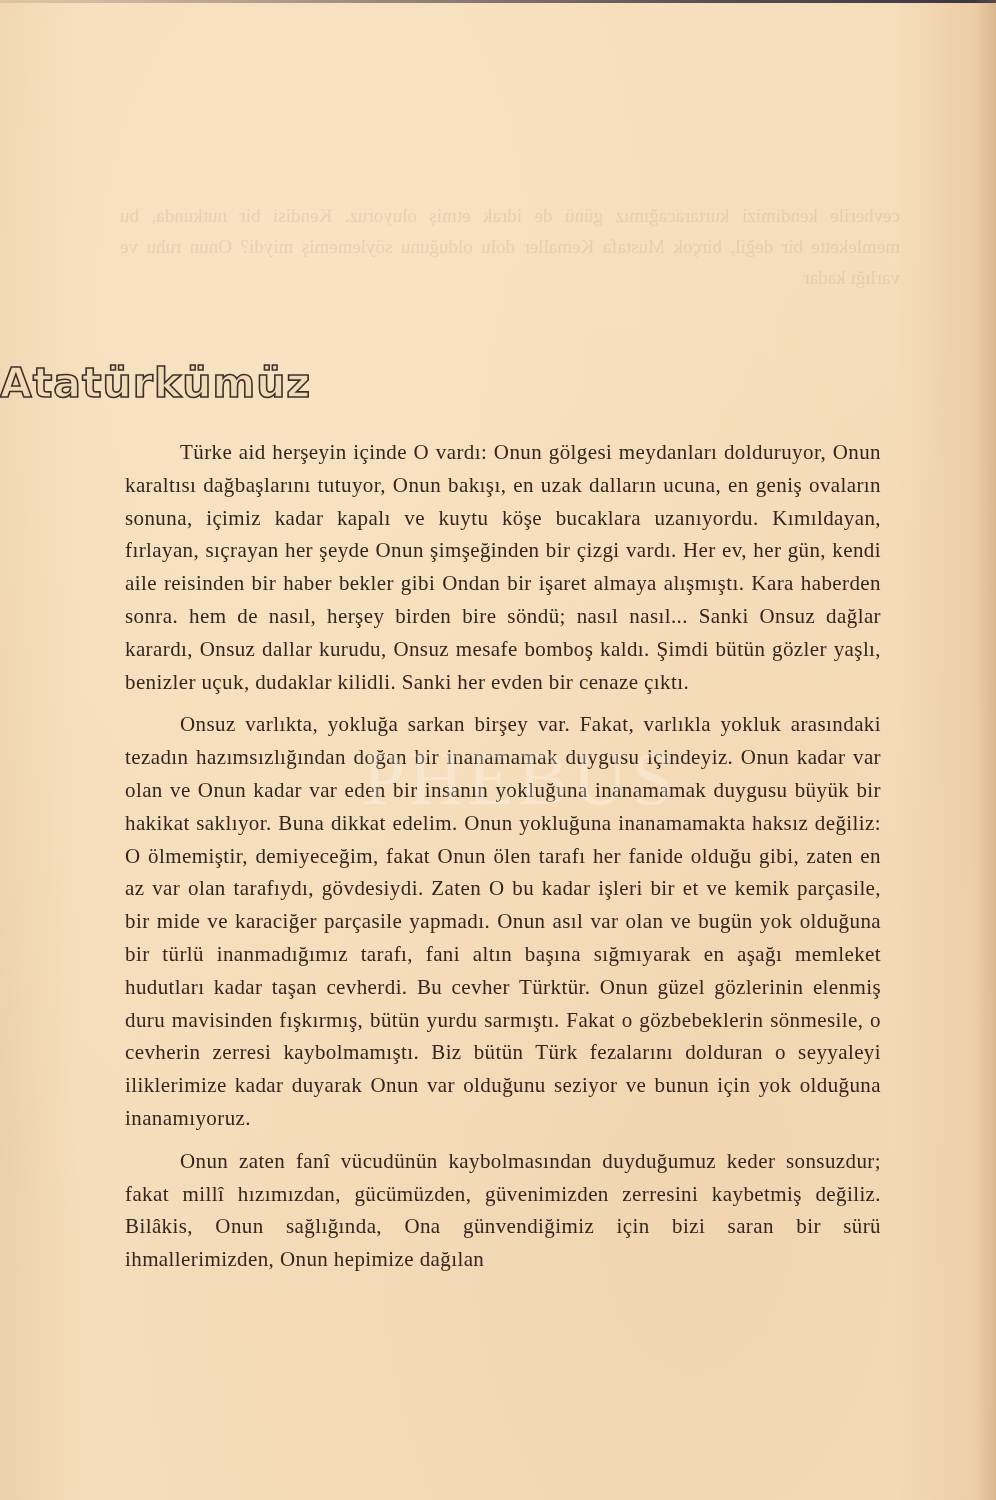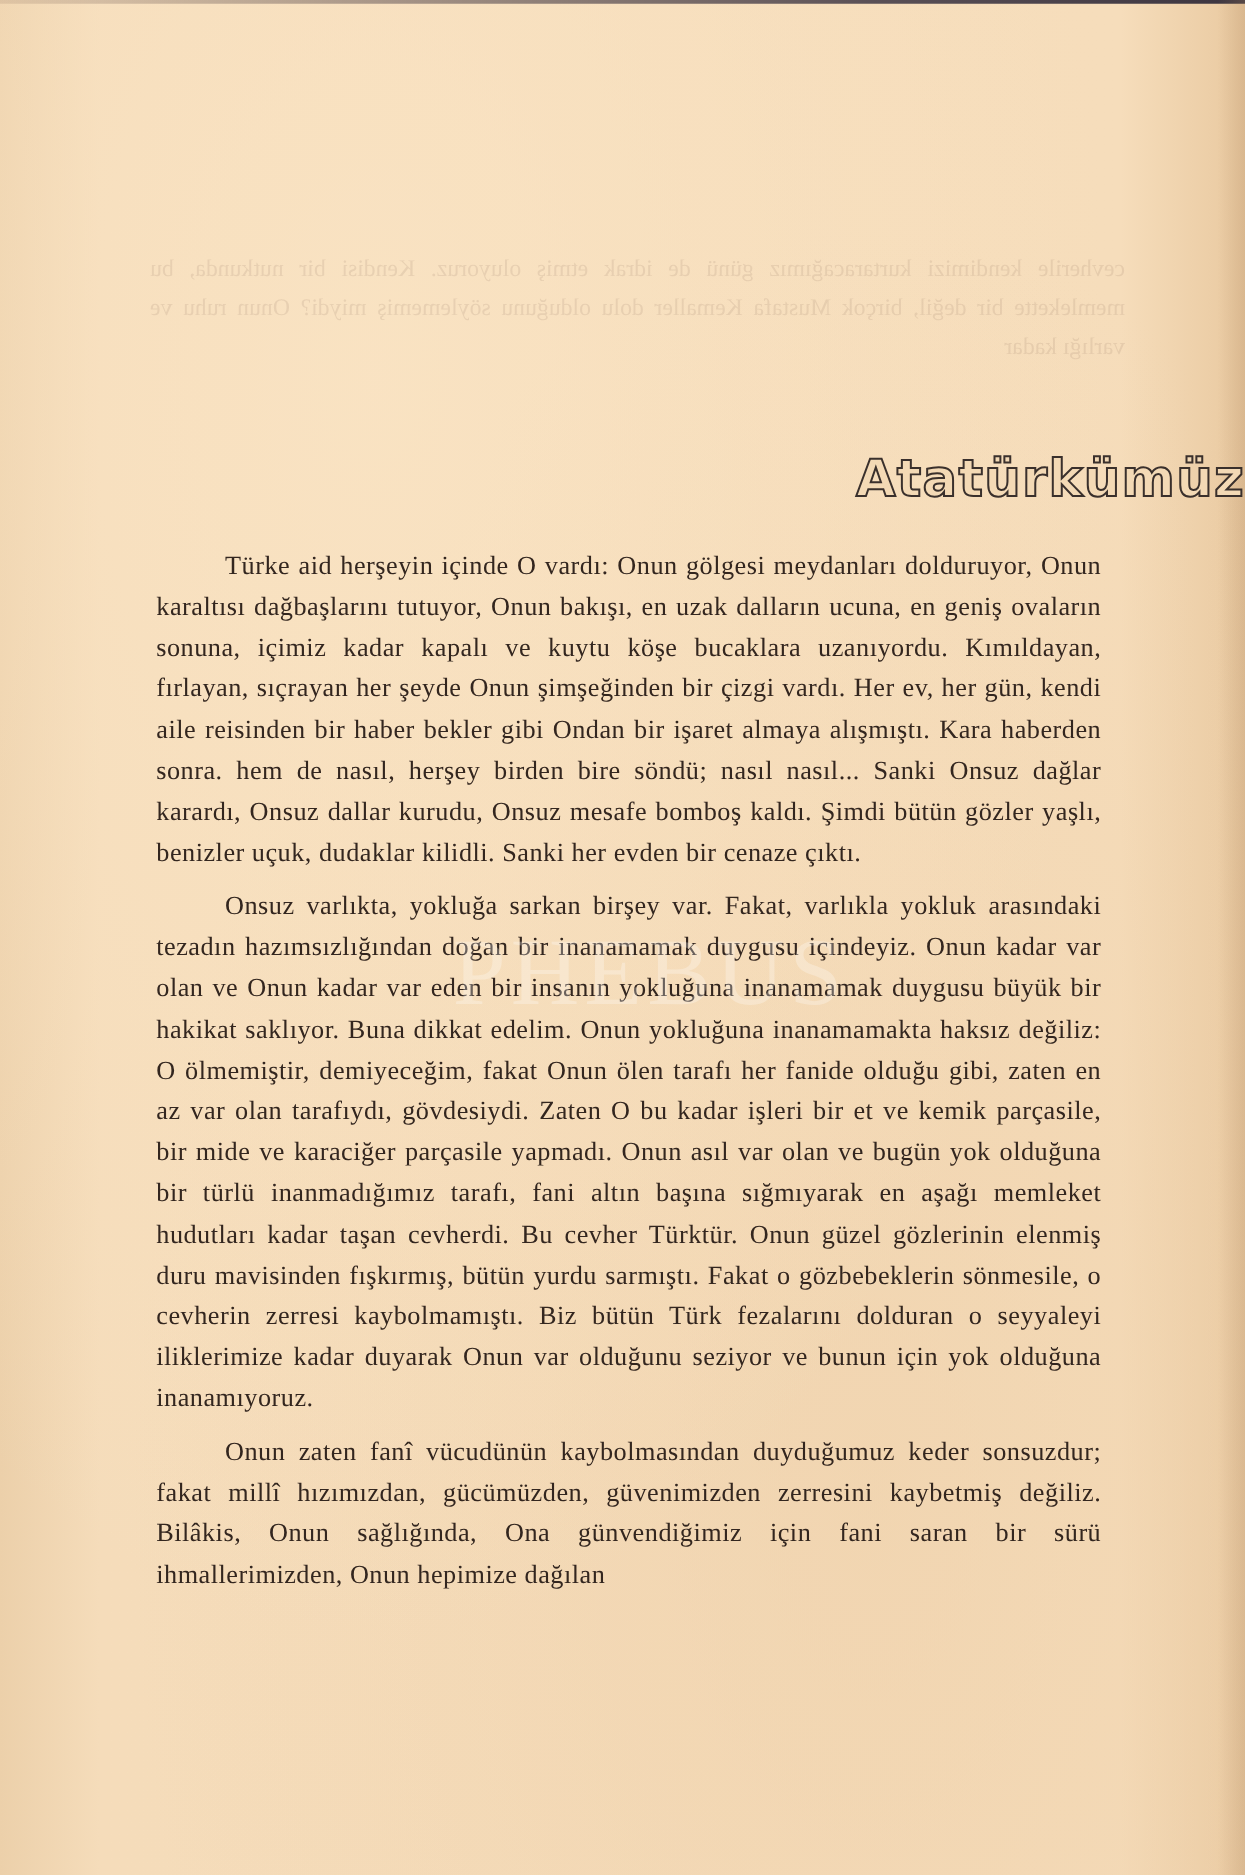--- a/index.html
+++ b/index.html
@@ -18,21 +18,21 @@
     background: linear-gradient(90deg, rgba(150,120,100,0.2), #5a5056 70%, #3c3540);
   }
   .bleed {
     position: absolute; left: 120px; top: 200px; width: 780px;
     font-family: "Liberation Serif", serif; font-size: 19px; line-height: 31px;
     color: rgba(120, 95, 75, 0.13);
     transform: scaleX(-1);
     text-align: justify;
   }
   .title {
-    position: absolute; left: 0; top: 332px; width: 996px; text-align: right;
+    position: absolute; left: 0; top: 332px; width: 996px; text-align: left;
     font-family: "DejaVu Sans", sans-serif; font-weight: bold;
     font-size: 41px; letter-spacing: 1px;
     color: #f3d9b5;
     -webkit-text-stroke: 1.6px #3a302c;
     text-shadow: 0 0 0 #3a302c;
   }
   .text-block {
     position: absolute; left: 125px; top: 436px; width: 772px;
     font-family: "Liberation Serif", serif;
     font-size: 21px; line-height: 32.8px;
@@ -56,16 +56,16 @@
 <div class="top-edge"></div>
 <div class="fold"></div>
 
 <div class="bleed">cevherile kendimizi kurtaracağımız günü de idrak etmiş oluyoruz. Kendisi bir nutkunda, bu memlekette bir değil, birçok Mustafa Kemaller dolu olduğunu söylememiş miydi? Onun ruhu ve varlığı kadar</div>
 
 <h1 class="title">Atatürkümüz</h1>
 
 <div class="text-block">
   <p>Türke aid herşeyin içinde O vardı: Onun gölgesi meydanları dolduruyor, Onun karaltısı dağbaşlarını tutuyor, Onun bakışı, en uzak dalların ucuna, en geniş ovaların sonuna, içimiz kadar kapalı ve kuytu köşe bucaklara uzanıyordu. Kımıldayan, fırlayan, sıçrayan her şeyde Onun şimşeğinden bir çizgi vardı. Her ev, her gün, kendi aile reisinden bir haber bekler gibi Ondan bir işaret almaya alışmıştı. Kara haberden sonra. hem de nasıl, herşey birden bire söndü; nasıl nasıl... Sanki Onsuz dağlar karardı, Onsuz dallar kurudu, Onsuz mesafe bomboş kaldı. Şimdi bütün gözler yaşlı, benizler uçuk, dudaklar kilidli. Sanki her evden bir cenaze çıktı.</p>
   <p>Onsuz varlıkta, yokluğa sarkan birşey var. Fakat, varlıkla yokluk arasındaki tezadın hazımsızlığından doğan bir inanamamak duygusu içindeyiz. Onun kadar var olan ve Onun kadar var eden bir insanın yokluğuna inanamamak duygusu büyük bir hakikat saklıyor. Buna dikkat edelim. Onun yokluğuna inanamamakta haksız değiliz: O ölmemiştir, demiyeceğim, fakat Onun ölen tarafı her fanide olduğu gibi, zaten en az var olan tarafıydı, gövdesiydi. Zaten O bu kadar işleri bir et ve kemik parçasile, bir mide ve karaciğer parçasile yapmadı. Onun asıl var olan ve bugün yok olduğuna bir türlü inanmadığımız tarafı, fani altın başına sığmıyarak en aşağı memleket hudutları kadar taşan cevherdi. Bu cevher Türktür. Onun güzel gözlerinin elenmiş duru mavisinden fışkırmış, bütün yurdu sarmıştı. Fakat o gözbebeklerin sönmesile, o cevherin zerresi kaybolmamıştı. Biz bütün Türk fezalarını dolduran o seyyaleyi iliklerimize kadar duyarak Onun var olduğunu seziyor ve bunun için yok olduğuna inanamıyoruz.</p>
-  <p>Onun zaten fanî vücudünün kaybolmasından duyduğumuz keder sonsuzdur; fakat millî hızımızdan, gücümüzden, güvenimizden zerresini kaybetmiş değiliz. Bilâkis, Onun sağlığında, Ona günvendiğimiz için fani saran bir sürü ihmallerimizden, Onun hepimize dağılan</p>
+  <p>Onun zaten fanî vücudünün kaybolmasından duyduğumuz keder sonsuzdur; fakat millî hızımızdan, gücümüzden, güvenimizden zerresini kaybetmiş değiliz. Bilâkis, Onun sağlığında, Ona günvendiğimiz için bizi saran bir sürü ihmallerimizden, Onun hepimize dağılan</p>
 </div>
 
 <div class="watermark">PHEBUS</div>
 
 </body></html>

